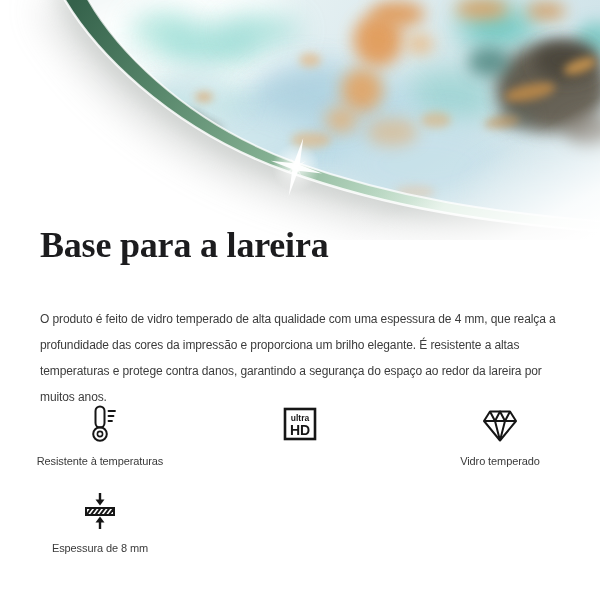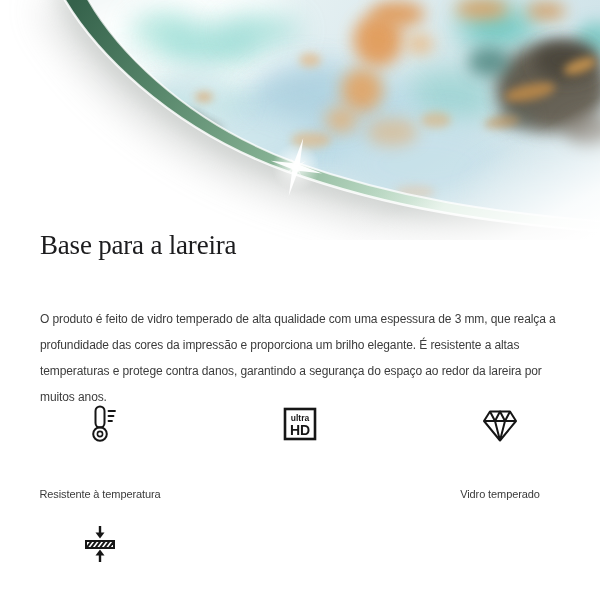--- a/index.html
+++ b/index.html
@@ -1,27 +1,27 @@
 <!DOCTYPE html>
 <html><head>
 <meta charset="utf-8">
 <style>
   html,body{margin:0;padding:0;background:#fff;}
   .page{position:relative;width:600px;height:600px;background:#ffffff;overflow:hidden;
         font-family:"Liberation Sans",sans-serif;}
   .hero{position:absolute;top:0;left:0;width:600px;height:240px;display:block;}
   .heading{position:absolute;top:228px;left:40px;margin:0;
-           font-family:"Liberation Serif",serif;font-weight:400;
-           font-size:27px;line-height:34px;color:#1c1c1e;letter-spacing:-0.2px;}
+           font-family:"Liberation Serif",serif;font-weight:700;
+           font-size:36px;line-height:34px;color:#1c1c1e;letter-spacing:-0.2px;}
   .heading span{display:block;}
   .desc{position:absolute;top:306px;left:40px;width:532px;margin:0;
         font-size:12px;line-height:26px;color:#3c3c3c;letter-spacing:-0.1px;}
   .features{position:absolute;top:401px;left:0;width:600px;display:grid;
             grid-template-columns:repeat(3,1fr);row-gap:21px;}
-  .feature{display:flex;flex-direction:column;align-items:center;gap:33px;}
+  .feature{display:flex;flex-direction:column;align-items:center;}
   .icon-box{height:46px;display:flex;align-items:center;justify-content:center;}
   .flabel{margin-top:8px;font-size:11px;color:#3a3a3a;letter-spacing:-0.1px;}
   .ficon{stroke:#161616;fill:none;stroke-width:2;}
   .ficon text{font-family:"Liberation Sans",sans-serif;fill:#161616;stroke:none;}
 </style>
 </head>
 <body>
 
 <div class="page">
 
@@ -142,36 +142,36 @@
       <circle r="24" fill="url(#glowGrad)"></circle>
       <path d="M0,-30 L3,-3 L27,0 L3,3 L0,30 L-3,3 L-26,0 L-3,-3 Z" fill="#ffffff" opacity="0.95"></path>
       <path d="M0,-30 L3,-3 L27,0 L3,3 L0,30 L-3,3 L-26,0 L-3,-3 Z" transform="rotate(45) scale(0.4)" fill="#ffffff" opacity="0.6"></path>
     </g>
   </svg>
 
   <h1 class="heading">
     <span>Base para a lareira</span>
   </h1>
 
-  <p class="desc">O produto é feito de vidro temperado de alta qualidade com uma espessura de 3 mm, que realça a profundidade das cores da impressão e proporciona um brilho elegante. É resistente a altas temperaturas e protege contra danos, garantindo a segurança do espaço ao redor da lareira por muitos anos.</p>
+  <p class="desc">O produto é feito de vidro temperado de alta qualidade com uma espessura de 4 mm, que realça a profundidade das cores da impressão e proporciona um brilho elegante. É resistente a altas temperaturas e protege contra danos, garantindo a segurança do espaço ao redor da lareira por muitos anos.</p>
 
   <div class="features">
 
     <div class="feature">
       <div class="icon-box">
         <svg class="ficon" viewBox="0 0 44 44" width="44" height="44" stroke-linecap="round">
           <rect x="17.5" y="4.5" width="9" height="21" rx="4.5"></rect>
           <circle cx="22" cy="32" r="6.8"></circle>
           <circle cx="22" cy="32" r="2.6" stroke-width="1.6"></circle>
           <line x1="30.5" y1="9" x2="37" y2="9" stroke-width="1.8"></line>
           <line x1="30.5" y1="14" x2="35.5" y2="14" stroke-width="1.8"></line>
           <line x1="30.5" y1="19" x2="34" y2="19" stroke-width="1.8"></line>
         </svg>
       </div>
-      <span class="flabel">Resistente à temperatura</span>
+      <span class="flabel">Resistente à temperaturas</span>
     </div>
 
     <div class="feature">
       <div class="icon-box">
         <svg class="ficon" viewBox="0 0 44 44" width="44" height="44">
           <rect x="7" y="7" width="30" height="30" stroke-width="2.6"></rect>
           <text x="22" y="18.5" text-anchor="middle" font-size="8.5" font-weight="700">ultra</text>
           <text x="22" y="32.5" text-anchor="middle" font-size="14" font-weight="700">HD</text>
         </svg>
       </div>

